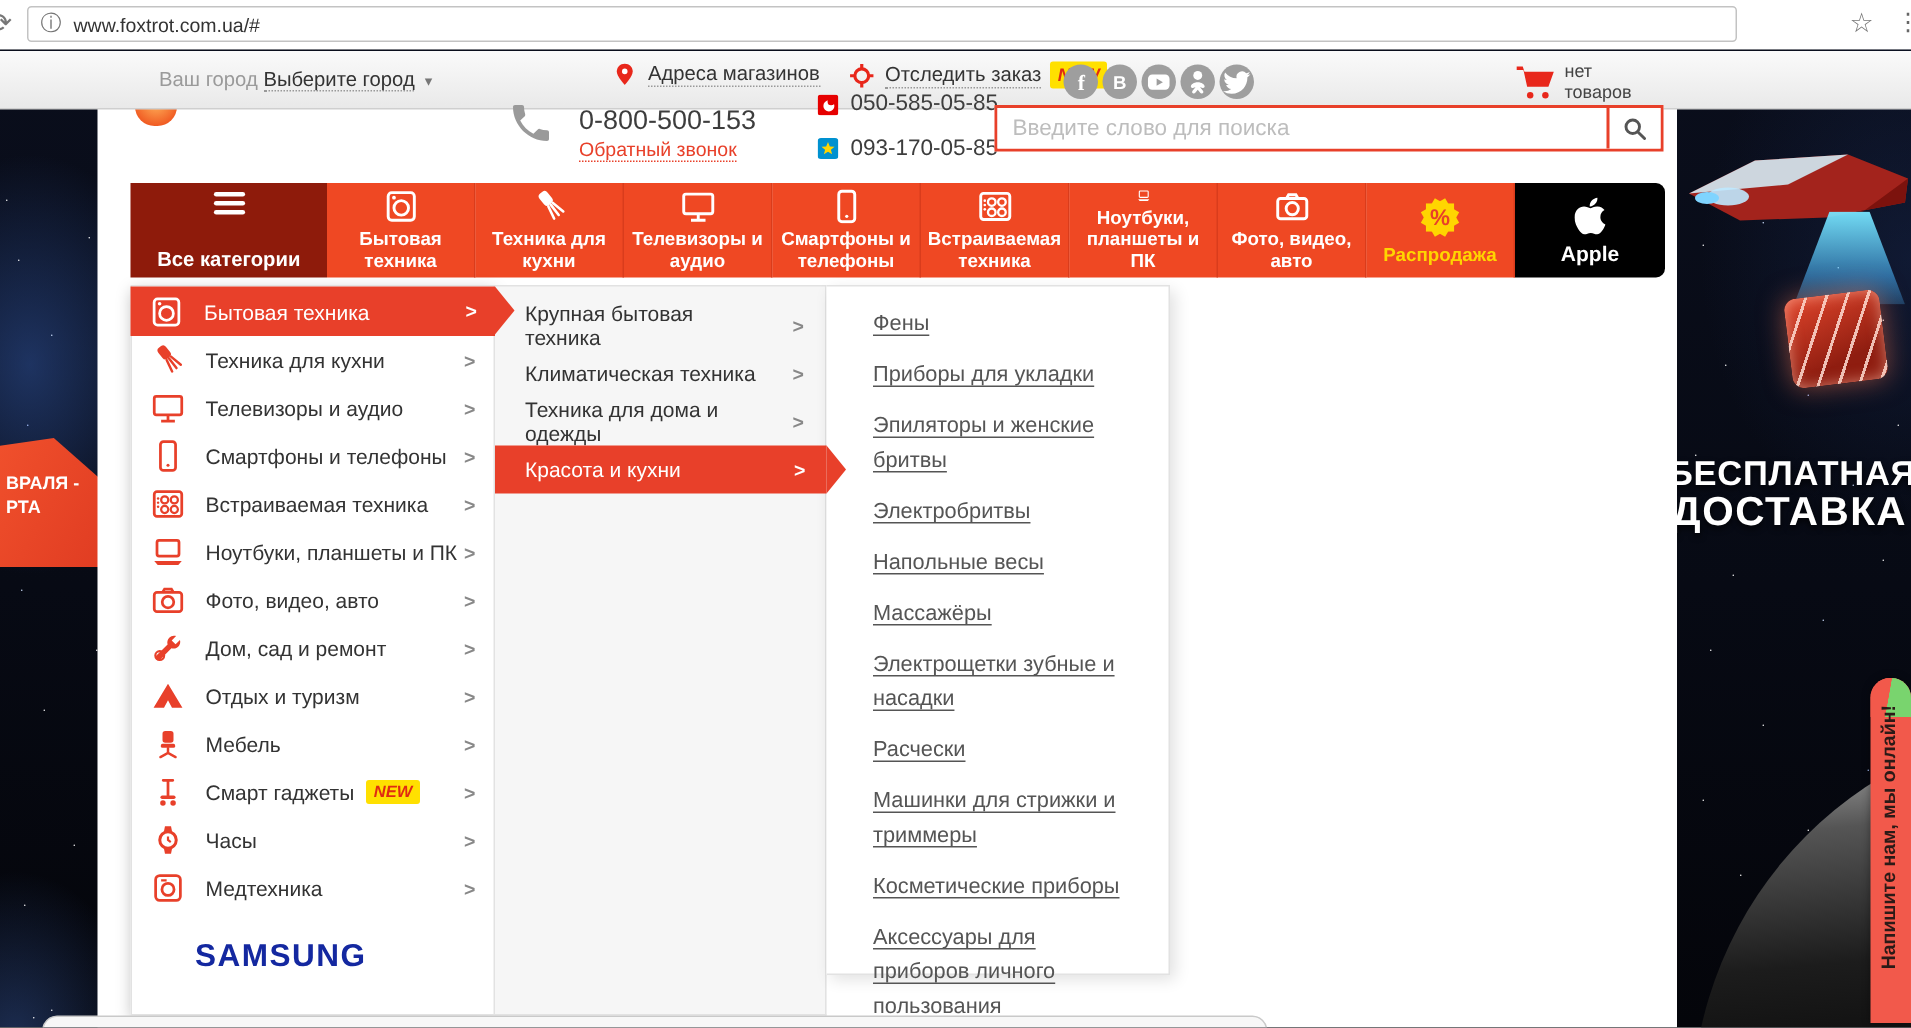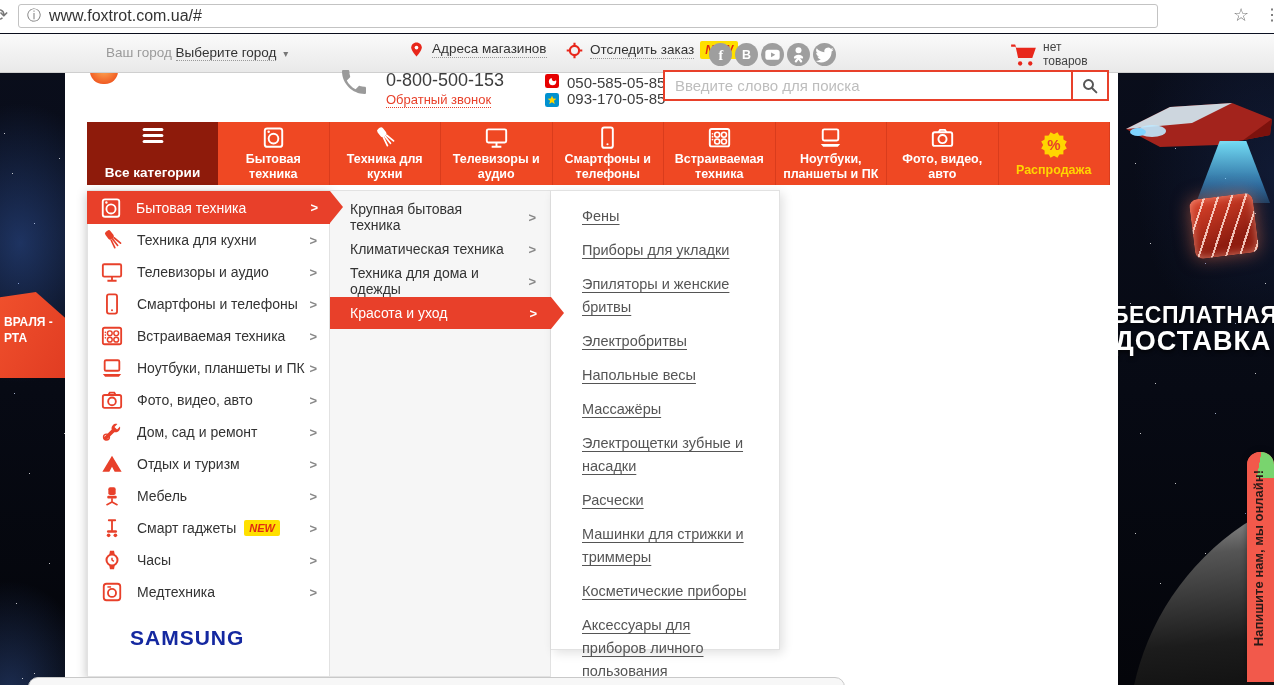--- a/index.html
+++ b/index.html
@@ -4,21 +4,21 @@
 <style>
   html,body{margin:0;padding:0;}
   body{font-family:"Liberation Sans", sans-serif; background:#2a2a2a;}
   .screen{position:relative;width:1274px;height:685px;overflow:hidden;background:#07090f;}
 
   
   .chrome{position:absolute;left:0;top:0;width:1274px;height:33px;background:#fff;border-bottom:1px solid #d6d6d6;}
   .reload-peek{position:absolute;left:-7px;top:4px;font-size:18px;color:#777;}
   .addr{position:absolute;left:18px;top:4px;width:1140px;height:24px;border:1px solid #c3c3c3;border-radius:3px;background:#fff;display:flex;align-items:center;padding:0 8px;box-sizing:border-box;}
   .addr .info-i{color:#757575;font-size:14px;margin-right:8px;}
-  .addr .url{font-size:16px;color:#333;}
+  .addr .url{font-size:13px;color:#333;}
   .star{position:absolute;left:1233px;top:4px;font-size:18px;color:#777;}
   .dots{position:absolute;left:1264px;top:5px;font-size:16px;color:#666;letter-spacing:-2px;}
 
   
   .space{position:absolute;left:0;top:33px;width:1274px;height:652px;
     background:
       radial-gradient(ellipse 140px 200px at 20px 210px, rgba(48,84,158,.55), transparent 70%),
       radial-gradient(ellipse 120px 160px at 10px 660px, rgba(58,94,168,.45), transparent 70%),
       radial-gradient(ellipse 200px 260px at 1274px 140px, rgba(30,50,100,.35), transparent 70%),
       linear-gradient(180deg,#0a0e1c 0%, #070a14 55%, #04050a 100%);}
@@ -75,22 +75,22 @@
 
   
   .panel{position:absolute;left:65px;top:72px;width:1053px;height:613px;background:#fff;}
   .logo-peek{position:absolute;left:90px;top:71px;width:28px;height:13px;border-radius:0 0 14px 14px;
     background:radial-gradient(circle at 50% -20%, #ffb25a, #f05a22 75%);}
 
   
   .phone-ico{position:absolute;left:338px;top:66px;color:#9a9a9a;}
   .phone-main{position:absolute;left:386px;top:70px;font-size:18px;color:#3d3d3d;}
   .callback{position:absolute;left:386px;top:92px;font-size:13px;color:#e8402a;border-bottom:1px dotted #e8402a;cursor:pointer;}
-  .op1{position:absolute;left:545px;top:74px;display:flex;align-items:flex-start;}
-  .op2{position:absolute;left:545px;top:90px;display:flex;align-items:flex-end;}
+  .op1{position:absolute;left:545px;top:60px;display:flex;align-items:flex-end;}
+  .op2{position:absolute;left:545px;top:90px;display:flex;align-items:center;}
   .op-num{font-size:15px;color:#3d3d3d;margin-left:8px;}
   .search{position:absolute;left:663px;top:70px;width:446px;height:31px;border:2px solid #e8402a;background:#fff;
     box-sizing:border-box;display:flex;}
   .search input{flex:1;border:none;outline:none;font-size:15px;color:#333;padding:0 10px;font-family:"Liberation Sans",sans-serif;}
   .search input::placeholder{color:#bdbdbd;}
   .search .btn{width:36px;border:none;border-left:2px solid #e8402a;background:#fff;display:flex;align-items:center;justify-content:center;cursor:pointer;}
 
   
   .nav{position:absolute;left:87px;top:122px;width:1023px;height:63px;display:flex;border-radius:0 6px 6px 0;}
   .tab{flex:1;background:#ef4823;border-right:1px solid #d93c1c;color:#fff;display:flex;flex-direction:column;
@@ -449,20 +449,26 @@
           <use href="#i-camera"></use>
         </svg>
       <span class="lb">Фото, видео, авто</span>
     </div>
     <div class="tab sale">
       <svg width="30" height="30" viewBox="0 0 24 24">
           <use href="#i-sale"></use>
         </svg>
       <span class="lb">Распродажа</span>
     </div>
+    <div class="tab apple">
+      <svg width="24" height="28" viewBox="0 0 384 512" style="color:#fff">
+          <use href="#i-apple"></use>
+        </svg>
+      <span class="lb">Apple</span>
+    </div>
   </div>
 
   <div class="col1">
     <div class="m1row active">
       <svg class="mi" width="22" height="22" viewBox="0 0 24 24">
           <use href="#i-washer"></use>
         </svg>
       <span class="lb">Бытовая техника</span>
         <span class="chev">&gt;</span>
     </div>
@@ -562,21 +568,21 @@
     </div>
     <div class="m2row">
       <span class="lb">Климатическая техника</span>
         <span class="chev">&gt;</span>
     </div>
     <div class="m2row">
       <span class="lb">Техника для дома и одежды</span>
         <span class="chev">&gt;</span>
     </div>
     <div class="m2row active">
-      <span class="lb">Красота и уход</span>
+      <span class="lb">Красота и кухни</span>
         <span class="chev">&gt;</span>
     </div>
   </div>
 
   <div class="col3">
     <a class="m3link">Фены</a>
     <a class="m3link">Приборы для укладки</a>
     <a class="m3link">Эпиляторы и женские бритвы</a>
     <a class="m3link">Электробритвы</a>
     <a class="m3link">Напольные весы</a>

